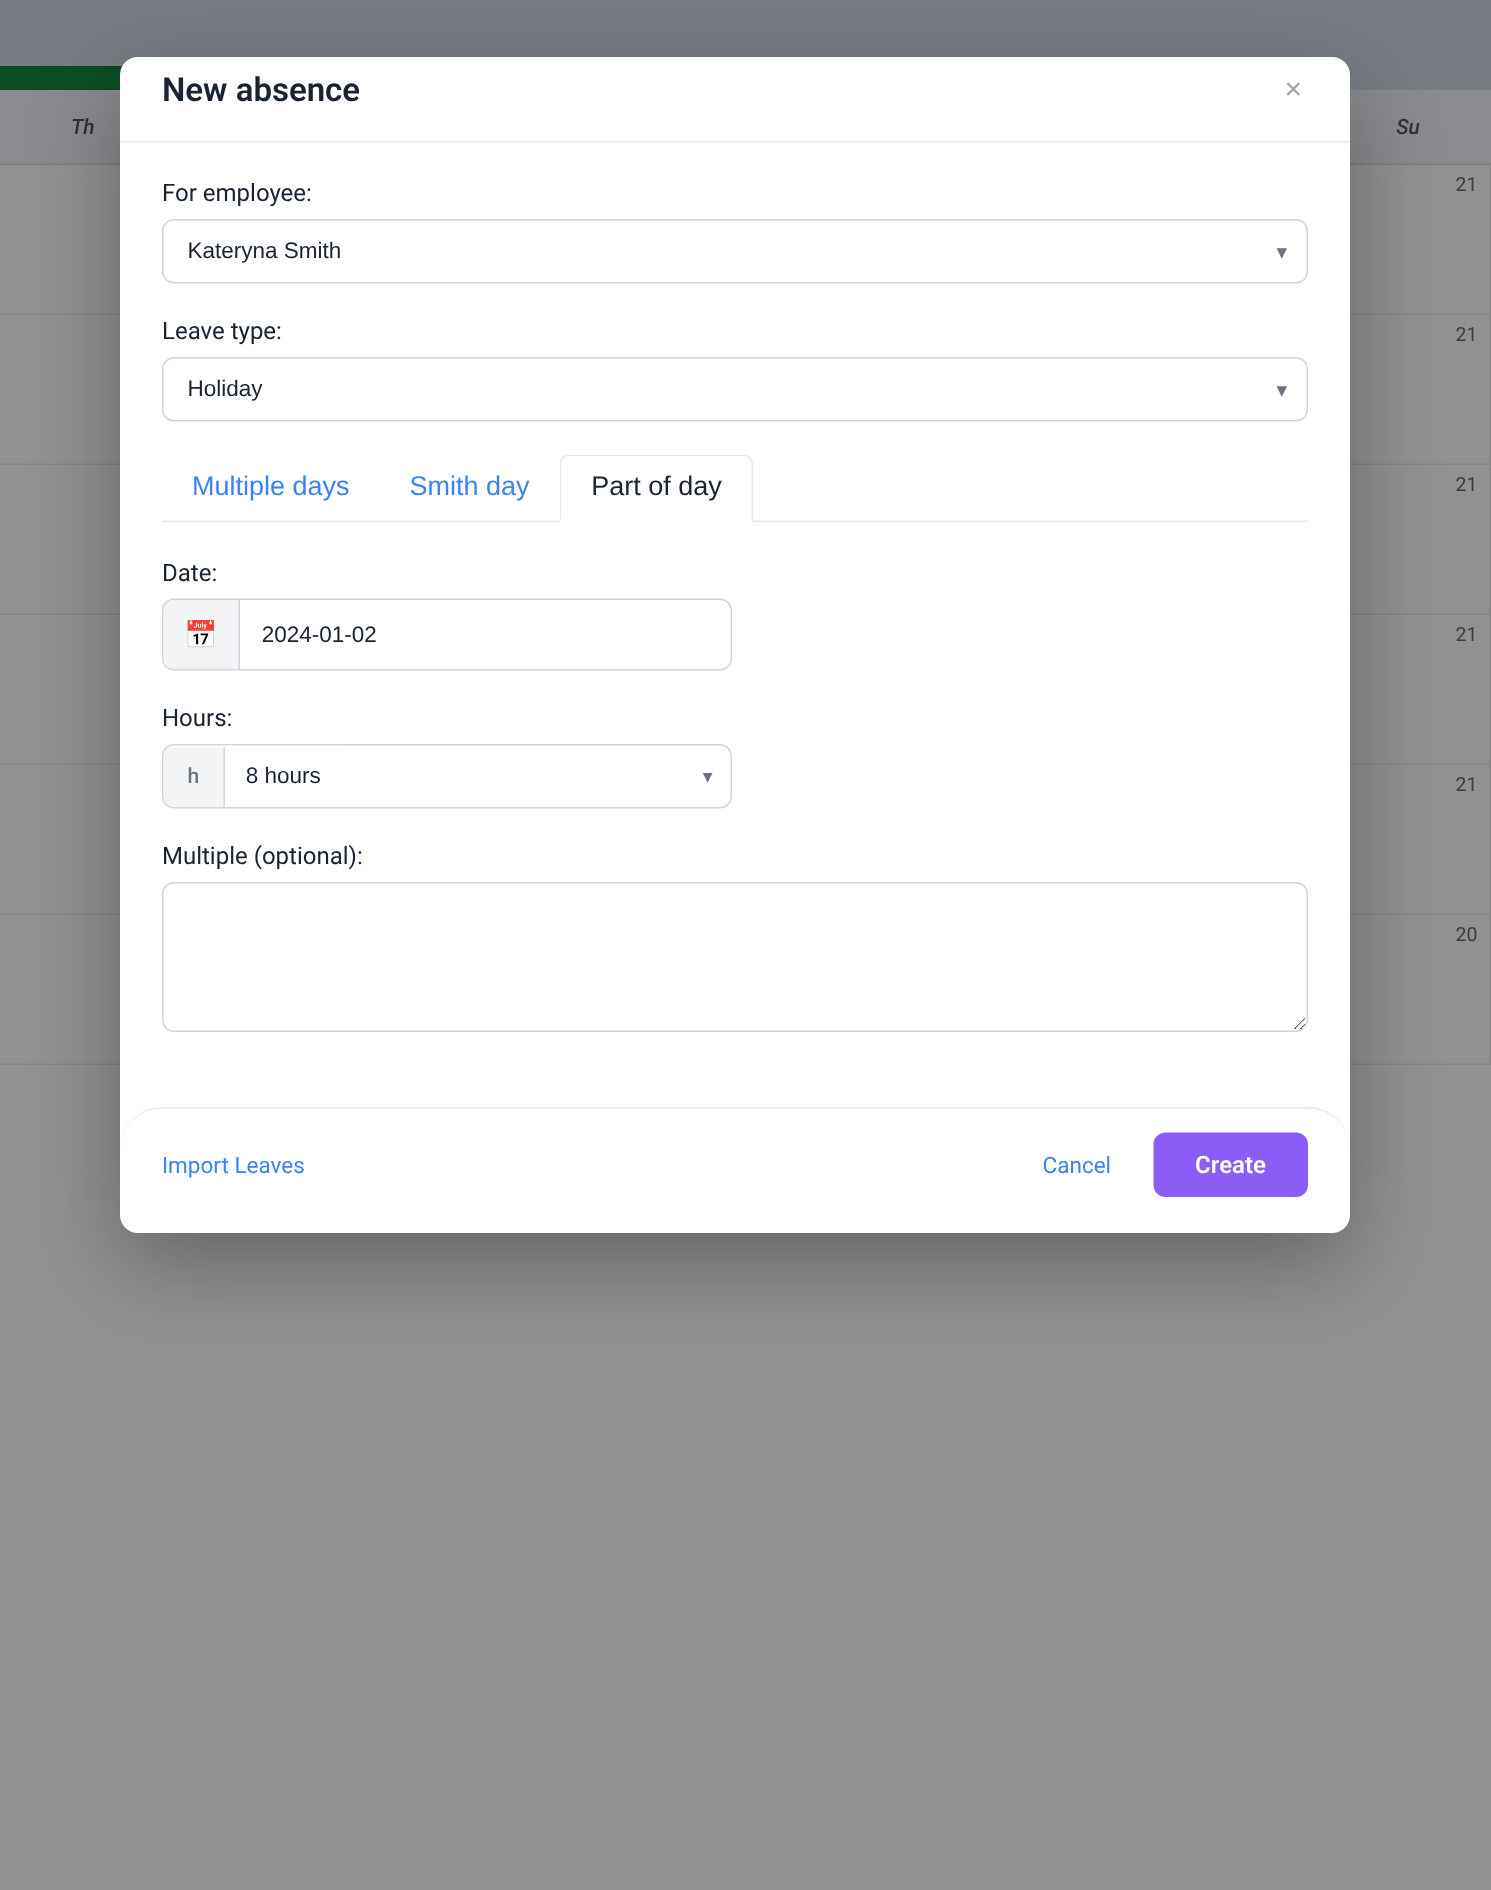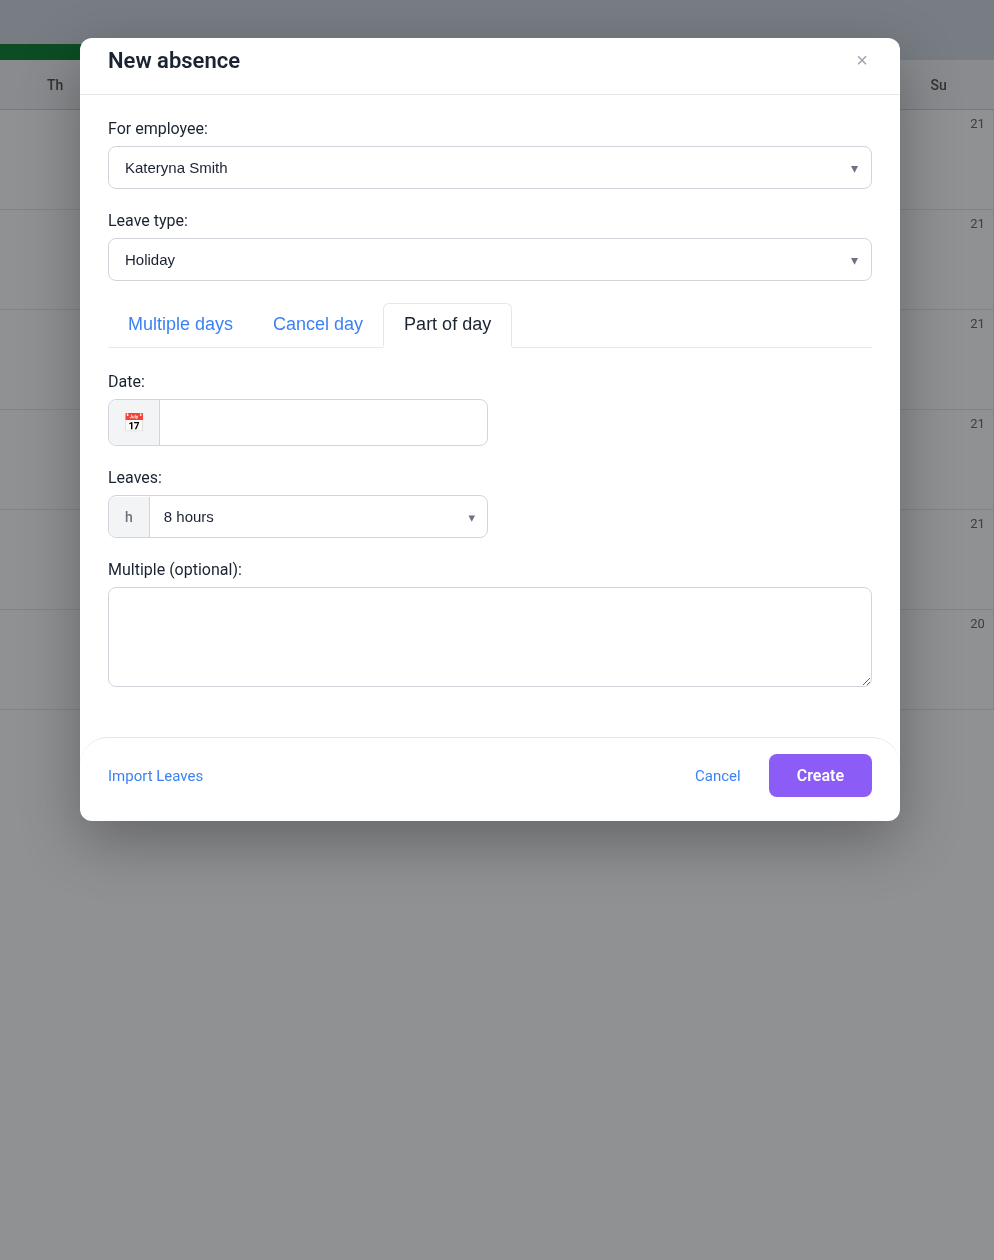--- a/index.html
+++ b/index.html
@@ -53,20 +53,21 @@
       display: flex;
       align-items: center;
     }
 
     .bg-col {
       flex: 1;
       text-align: center;
       font-size: 14px;
       color: #555;
       font-weight: 500;
+      font-style: italic;
     }
 
     .bg-rows {
       display: flex;
       flex-direction: column;
     }
 
     .bg-row {
       display: flex;
       height: 100px;
@@ -453,35 +454,36 @@
       <div class="select-wrapper">
         <select class="select-field">
           <option>Holiday</option>
         </select>
         <span class="select-arrow">▾</span>
       </div>
     </div>
 
     <div class="tabs-row">
       <button class="tab">Multiple days</button>
-      <button class="tab">Cancel day</button>
+      <button class="tab">Smith day</button>
       <button class="tab active">Part of day</button>
     </div>
 
     <div class="field-group">
       <div class="field-label">Date:</div>
       <div class="date-input-wrapper">
         <div class="date-icon-box">
           <span class="calendar-icon">📅</span>
         </div>
+        <input type="text" class="date-input" value="2024-01-02" style="">
       </div>
     </div>
 
     <div class="field-group">
-      <div class="field-label">Leaves:</div>
+      <div class="field-label">Hours:</div>
       <div class="hours-wrapper">
         <div class="hours-icon-box">h</div>
         <div class="hours-select-wrapper">
           <select class="hours-select">
             <option>1 hour</option>
             <option>2 hours</option>
             <option>3 hours</option>
             <option>4 hours</option>
             <option>5 hours</option>
             <option>6 hours</option>

